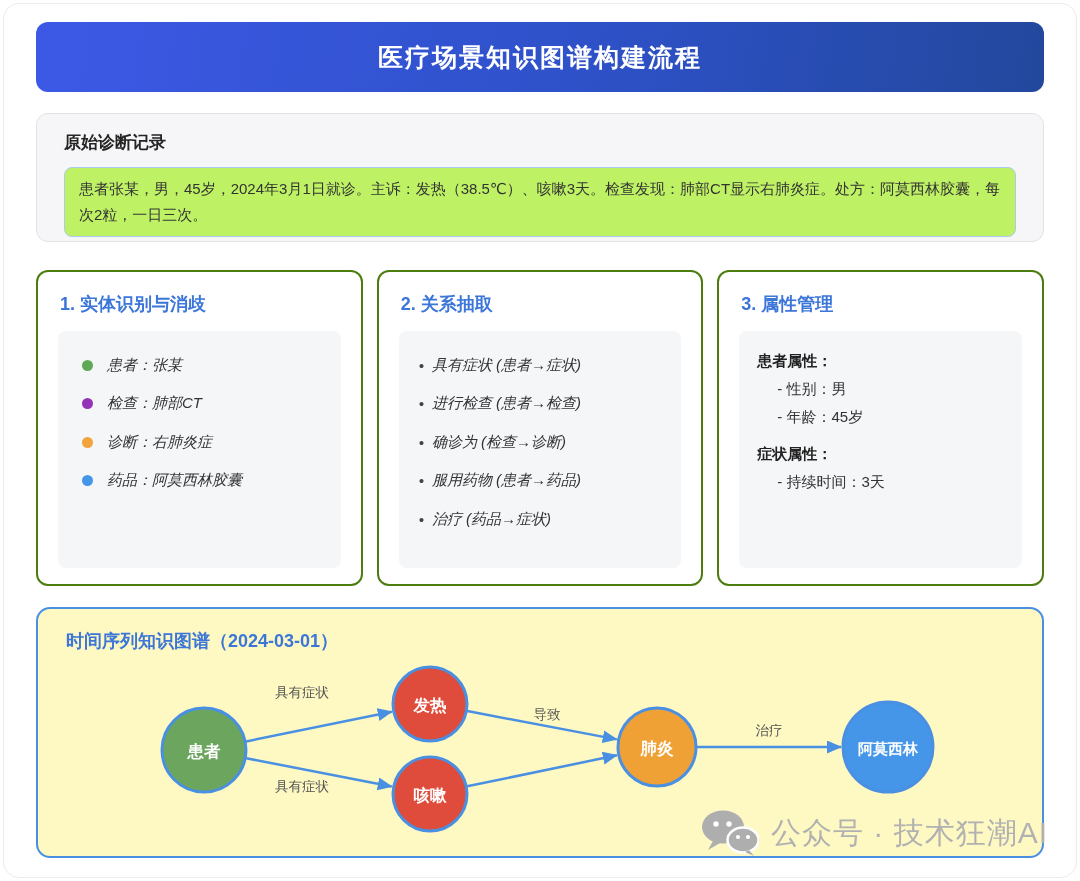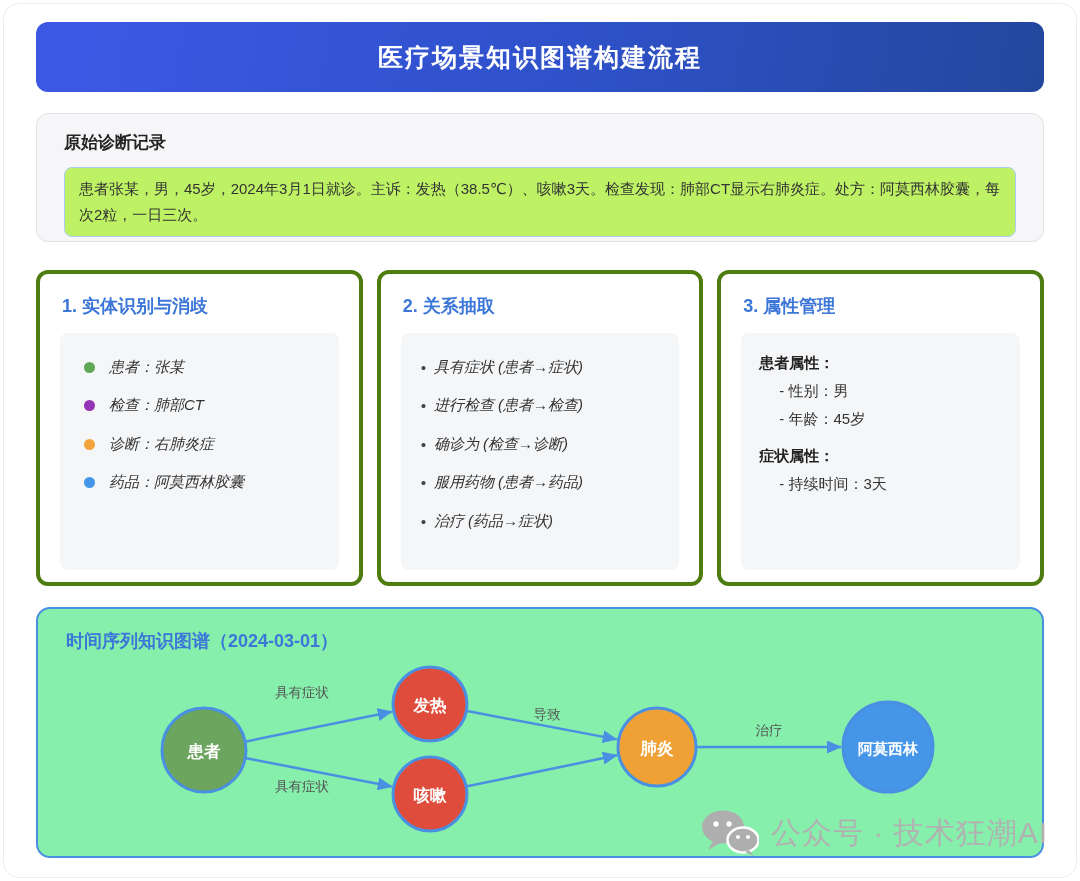--- a/index.html
+++ b/index.html
@@ -29,40 +29,40 @@
   }
   .record h2 { margin:0 0 13px; font-size:17px; color:#242424; font-weight:bold; }
   .record-box {
     background:#bef264; border:1px solid #a9cbef; border-radius:8px;
     padding:8px 14px; font-size:15px; color:#333; line-height:1.72;
   }
 
   
   .cards { position:absolute; left:36px; top:270px; width:1008px; height:316px; display:flex; gap:14px; }
   .card {
-    flex:1; background:#fff; border:4px solid #4d7c0f; border-radius:12px;
+    flex:1; background:#fff; border:2px solid #4d7c0f; border-radius:12px;
     box-sizing:border-box; padding:16px 20px;
   }
   .card h3 { margin:4px 2px 15px; color:#3b76d8; font-size:18px; font-weight:bold; }
   .panel {
     background:#f5f6f8; border-radius:8px; padding:15px 18px;
     box-sizing:border-box; height:237px;
   }
   .panel ul { list-style:none; margin:0; padding:0;font-style:italic; }
   .panel li { display:flex; align-items:center; height:38.5px; font-size:15px; color:#333; }
   .dot { width:11px; height:11px; border-radius:50%; margin:0 14px 0 6px; flex:0 0 auto; }
   .bullet { margin:0 8px 0 2px; color:#444; }
   .attr-group h4 { margin:6px 0 4px; font-size:15px; color:#222; font-weight:bold; }
   .attr-line { padding-left:20px; font-size:15px; color:#333; height:28px; display:flex; align-items:center; }
   .attr-group + .attr-group { margin-top:14px; }
 
   
   .graph-card {
     position:absolute; left:36px; top:607px; width:1008px; height:251px;
-    background:#86efac; border:2px solid #4a90e2; border-radius:14px;
+    background:#fef9c3; border:2px solid #4a90e2; border-radius:14px;
     box-sizing:border-box;
   }
   .graph-title { position:absolute; left:28px; top:20px; margin:0; color:#3b76d8; font-size:18px; font-weight:bold; }
   .graph-svg { position:absolute; inset:0; width:1004px; height:247px; }
 
   
   .watermark {
     position:absolute; right:32px; bottom:25px; z-index:5;
     display:flex; align-items:center; gap:12px;
     color:#b1b1b1; font-size:30px; letter-spacing:1px;

